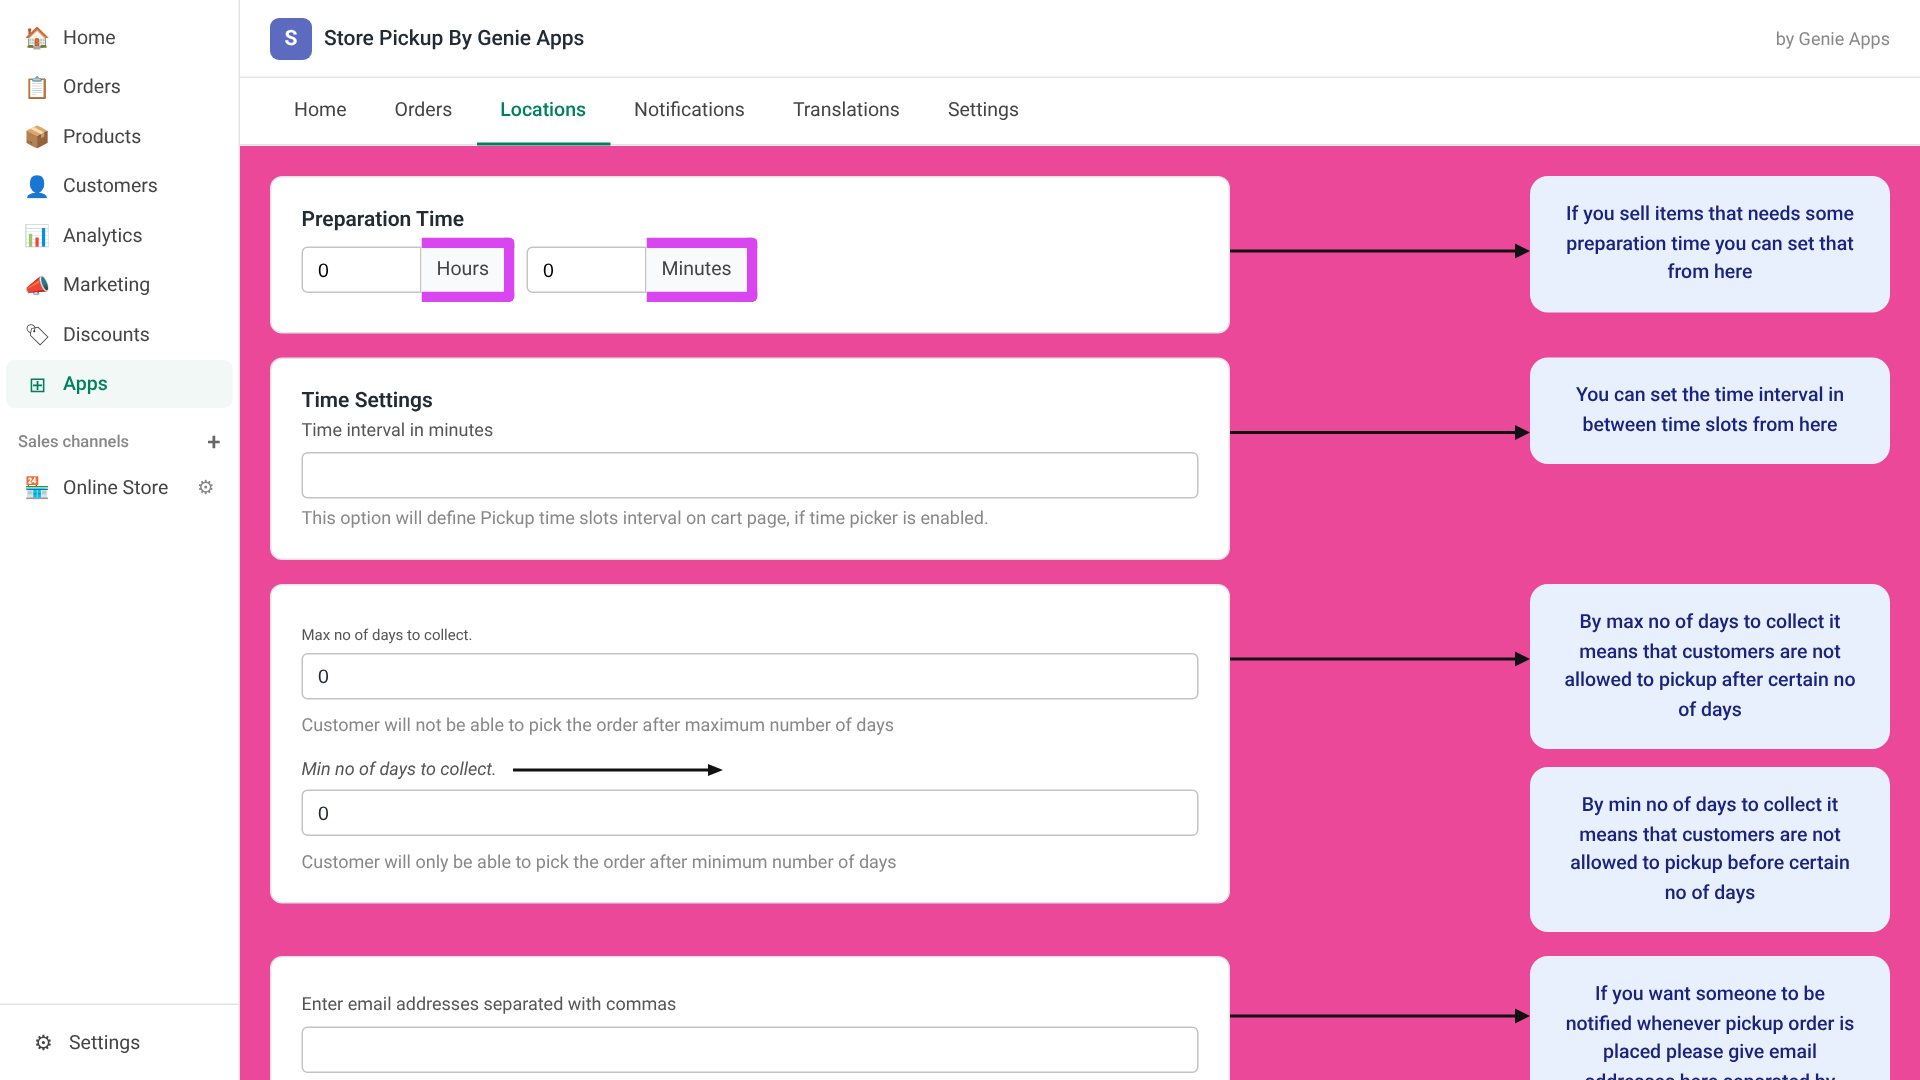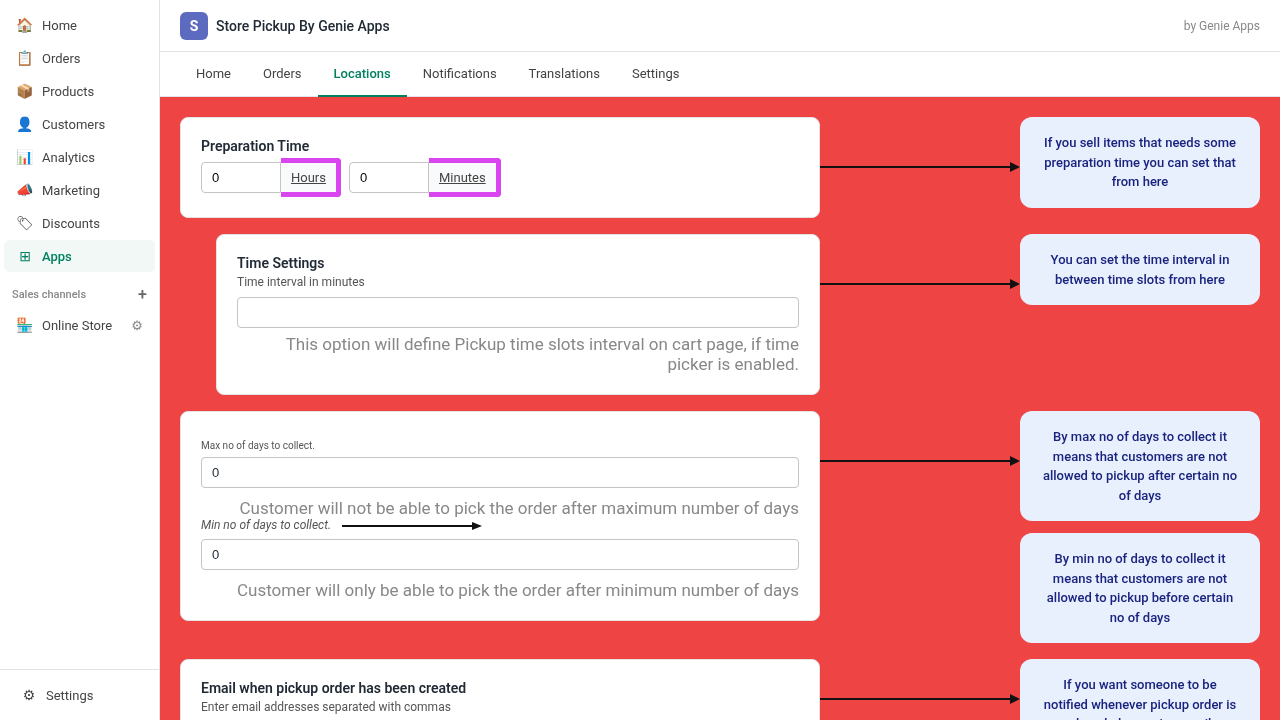--- a/index.html
+++ b/index.html
@@ -76,33 +76,33 @@
       border-bottom: 2px solid transparent;
       margin-bottom: -1px;
     }
     .tab.active { color: #008060; border-bottom-color: #008060; font-weight: 500; }
 
     
     #content {
       flex: 1;
       overflow-y: auto;
       padding: 20px;
-      background: #ef4444;
+      background: #ec4899;
     }
     .section-card {
       background: #fff;
       border: 1px solid #e1e3e5;
       border-radius: 8px;
       padding: 20px;
       flex: 1;
       min-width: 0;
     }
     .section-title { font-size: 14px; font-weight: 600; color: #212b36; margin-bottom: 4px; }
     .section-desc { font-size: 12px; color: #666; margin-bottom: 16px; }
-    .section-desc-small { font-size: 17px; color: #888; margin-top: 6px; text-align: right; }
+    .section-desc-small { font-size: 12px; color: #888; margin-top: 6px; }
 
     
     .tooltip-bubble {
       background: #e8f0fe;
       border-radius: 12px;
       padding: 16px 20px;
       width: 240px;
       flex-shrink: 0;
       font-size: 13px;
       color: #1a237e;
@@ -127,21 +127,21 @@
       padding: 7px 10px;
       font-size: 13px;
       width: 100%;
       color: #212b36;
       background: #fff;
     }
 
     
     .prep-fields { display: flex; align-items: center; gap: 0; width: 300px; }
     .prep-input { border-radius: 4px 0 0 4px; border-right: none; width: 80px; padding: 7px 10px; border: 1px solid #c4c4c4; font-size: 13px; background: #fff; }
-    .prep-unit { border: 5px solid #d946ef; padding: 7px 10px; background: #f9fafb; font-size: 13px; color: #444; text-decoration: underline; }
+    .prep-unit { border: 7px solid #d946ef; padding: 7px 10px; background: #f9fafb; font-size: 13px; color: #444; }
 
     .full-section-row {
       display: flex;
       align-items: flex-start;
       margin-bottom: 16px;
       position: relative;
     }
   </style>
 </head>
 <body>
@@ -241,21 +241,21 @@
       <div style="display:flex;align-items:center;padding:40px 0;width:200px;flex-shrink:0;">
         <svg width="200" height="20" viewBox="0 0 200 20">
           <line x1="0" y1="10" x2="190" y2="10" stroke="#111" stroke-width="2"></line>
           <polygon points="190,5 200,10 190,15" fill="#111"></polygon>
         </svg>
       </div>
 
       <div class="tooltip-bubble">If you sell items that needs some preparation time you can set that from here</div>
     </div>
 
-    <div class="full-section-row" style="margin-bottom:16px;margin-left:36px;">
+    <div class="full-section-row" style="margin-bottom:16px;">
       <div class="section-card" style="flex:1; min-width:0;">
         <div class="section-title">Time Settings</div>
         <div style="font-size:12px;color:#555;margin-bottom:8px;">Time interval in minutes</div>
         <input class="time-input" type="text" style="">
         <div class="section-desc-small">This option will define Pickup time slots interval on cart page, if time picker is enabled.</div>
       </div>
 
       <div style="display:flex;align-items:center;padding:40px 0;width:200px;flex-shrink:0;">
         <svg width="200" height="20" viewBox="0 0 200 20">
           <line x1="0" y1="10" x2="190" y2="10" stroke="#111" stroke-width="2"></line>
@@ -264,21 +264,21 @@
       </div>
 
       <div class="tooltip-bubble">You can set the time interval in between time slots from here</div>
     </div>
 
     <div class="full-section-row" style="margin-bottom:16px; align-items:flex-start;">
       <div class="section-card" style="flex:1; min-width:0;">
         
         <div style="font-size:10px;color:#555;margin-bottom:6px;margin-top:8px;">Max no of days to collect.</div>
         <input class="number-input" type="text" style="width: 100%; margin-bottom: 4px;" value="0">
-        <div class="section-desc-small" style="margin-bottom:0;">Customer will not be able to pick the order after maximum number of days</div>
+        <div class="section-desc-small" style="margin-bottom:15px;">Customer will not be able to pick the order after maximum number of days</div>
 
         <div style="font-size:12px;color:#555;margin-bottom:6px;font-style:italic;">
           <span>Min no of days to collect.</span>
           <span style="display:inline-block;margin-left:8px;">
             <svg width="140" height="14" viewBox="0 0 140 14" style="vertical-align:middle;">
               <line x1="0" y1="7" x2="130" y2="7" stroke="#111" stroke-width="2"></line>
               <polygon points="130,3 140,7 130,11" fill="#111"></polygon>
             </svg>
           </span>
         </div>
@@ -294,21 +294,20 @@
       </div>
 
       <div style="display:flex;flex-direction:column;gap:12px;flex-shrink:0;width:240px;">
         <div class="tooltip-bubble">By max no of days to collect it means that customers are not allowed to pickup after certain no of days</div>
         <div class="tooltip-bubble">By min no of days to collect it means that customers are not allowed to pickup before certain no of days</div>
       </div>
     </div>
 
     <div class="full-section-row" style="margin-bottom:16px;">
       <div class="section-card" style="flex:1; min-width:0;">
-        <div class="section-title">Email when pickup order has been created</div>
         <div style="font-size:12px;color:#555;margin-bottom:8px;margin-top:4px;">Enter email addresses separated with commas</div>
         <input class="time-input" type="text" style="">
       </div>
 
       <div style="display:flex;align-items:center;padding:30px 0;width:200px;flex-shrink:0;">
         <svg width="200" height="20" viewBox="0 0 200 20">
           <line x1="0" y1="10" x2="190" y2="10" stroke="#111" stroke-width="2"></line>
           <polygon points="190,5 200,10 190,15" fill="#111"></polygon>
         </svg>
       </div>

